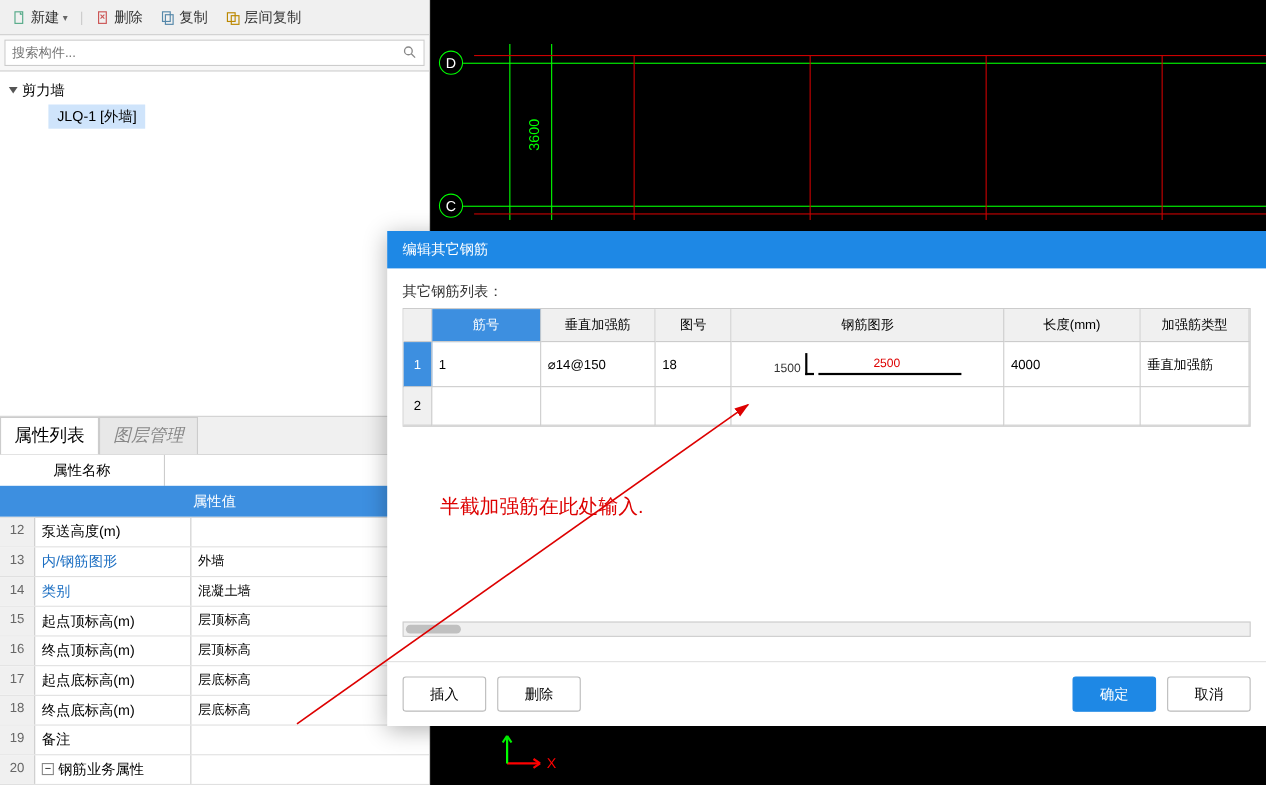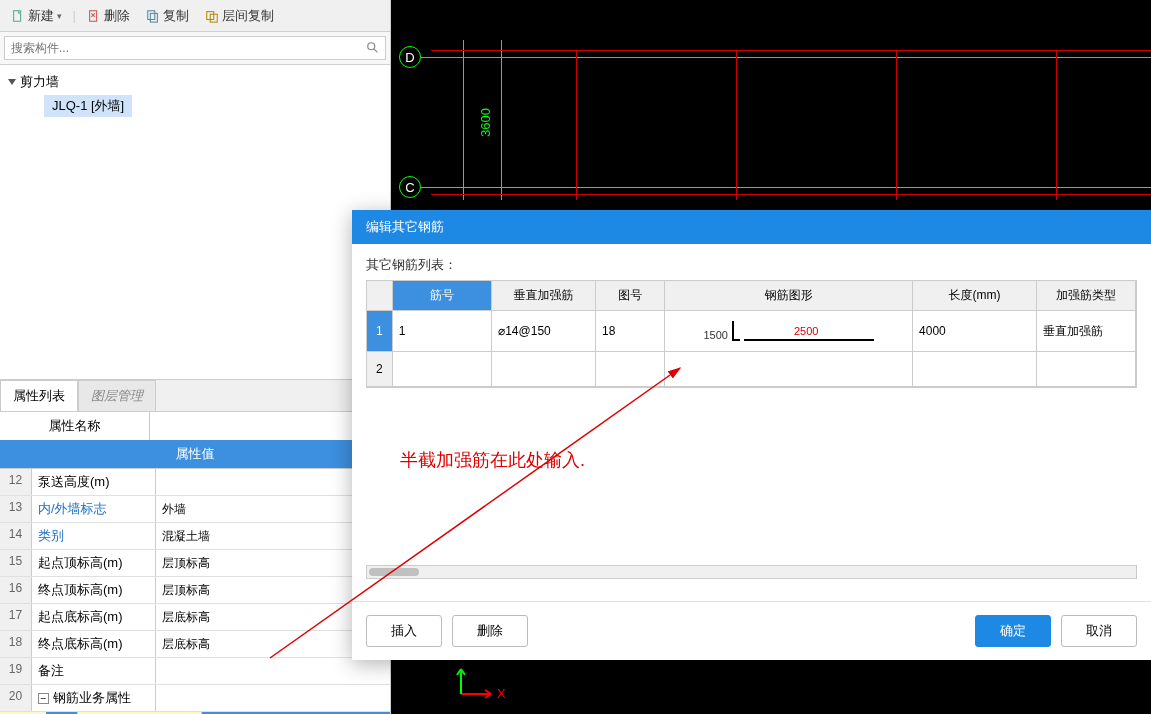--- a/index.html
+++ b/index.html
@@ -11,32 +11,32 @@
 .tb-btn svg{width:14px;height:14px;}
 .dd{font-size:9px;color:#666;}
 .search-row{position:relative;padding:4px;border-bottom:1px solid #d0d0d0;}
 .search-input{width:100%;height:24px;border:1px solid #ccc;padding:0 24px 0 6px;color:#888;font-size:12px;}
 .search-icon{position:absolute;right:10px;top:9px;width:14px;height:14px;}
 .tree{flex:1;padding:6px 8px;background:#fff;border-bottom:1px solid #ccc;height:260px;}
 .tree-row{padding:2px 0;display:flex;align-items:center;gap:4px;}
 .tree-arrow{width:0;height:0;border-left:4px solid transparent;border-right:4px solid transparent;border-top:6px solid #555;display:inline-block;}
 .tree-child{margin-left:36px;background:#cfe4fb;padding:2px 8px;display:inline-block;}
 .tabs{display:flex;border-bottom:1px solid #ccc;background:#f0f0f0;}
-.tab{padding:6px 12px;border:1px solid #ccc;border-bottom:none;background:#fff;cursor:pointer;font-size:13px;}
+.tab{padding:6px 12px;border:1px solid #ccc;border-bottom:none;background:#fff;cursor:pointer;font-size:16px;}
 .tab.inactive{background:#e8e8e8;color:#888;font-style:italic;}
 .prop-table{flex:1;overflow:auto;background:#fff;}
 .pt-header{display:flex;background:#fff;border-bottom:1px solid #ccc;flex-direction:column;}
 .pt-h-num{width:32px;border-right:1px solid #ccc;}
 .pt-h-name{width:150px;text-align:center;padding:5px;border-right:1px solid #ccc;background:#fff;}
 .pt-h-val{flex:1;text-align:center;padding:5px;background:#3d8fe0;color:#fff;}
 .pt-row{display:flex;border-bottom:1px solid #e0e0e0;height:27px;align-items:stretch;}
 .pt-row.sel{background:#fef9c3;padding-left:46px;}
 .pt-row.sel .pt-num{background:#3d8fe0;color:#fff;}
 .pt-num{width:32px;text-align:center;padding:4px 0;border-right:1px solid #ccc;background:#f0f0f0;color:#666;font-size:12px;}
-.pt-name{width:124px;padding:4px 6px;border-right:1px solid #ccc;font-size:12px;display:flex;align-items:center;}
+.pt-name{width:142px;padding:4px 6px;border-right:1px solid #ccc;font-size:12px;display:flex;align-items:center;}
 .pt-name.link{color:#1b6ec2;}
 .pt-val{flex:1;padding:4px 6px;font-size:12px;display:flex;align-items:center;position:relative;}
 .pt-val.editing{background:#fff;border:2px solid #3d8fe0;}
 .expand-box{display:inline-flex;width:11px;height:11px;border:1px solid #888;align-items:center;justify-content:center;font-size:10px;margin-right:4px;}
 .ellipsis-btn{position:absolute;right:2px;top:2px;width:20px;height:18px;background:#e8e8e8;border:1px solid #aaa;display:flex;align-items:center;justify-content:center;font-size:10px;cursor:pointer;}
 .indent{padding-left:20px;}
 
 .canvas{flex:1;background:#000;position:relative;overflow:hidden;}
 .grid-line-v{position:absolute;width:1px;background:#0f0;top:40px;bottom:0;}
 .grid-line-h{position:absolute;height:1px;background:#0f0;left:0;right:0;}
@@ -146,21 +146,21 @@
           <div class="pt-row">
             <div class="pt-num">12</div>
             <div class="pt-name">
               <span>泵送高度(m)</span>
             </div>
             <div class="pt-val"></div>
           </div>
           <div class="pt-row">
             <div class="pt-num">13</div>
             <div class="pt-name link">
-              <span>内/外墙标志</span>
+              <span>内/钢筋图形</span>
             </div>
             <div class="pt-val">外墙</div>
           </div>
           <div class="pt-row">
             <div class="pt-num">14</div>
             <div class="pt-name link">
               <span>类别</span>
             </div>
             <div class="pt-val">混凝土墙</div>
           </div>

